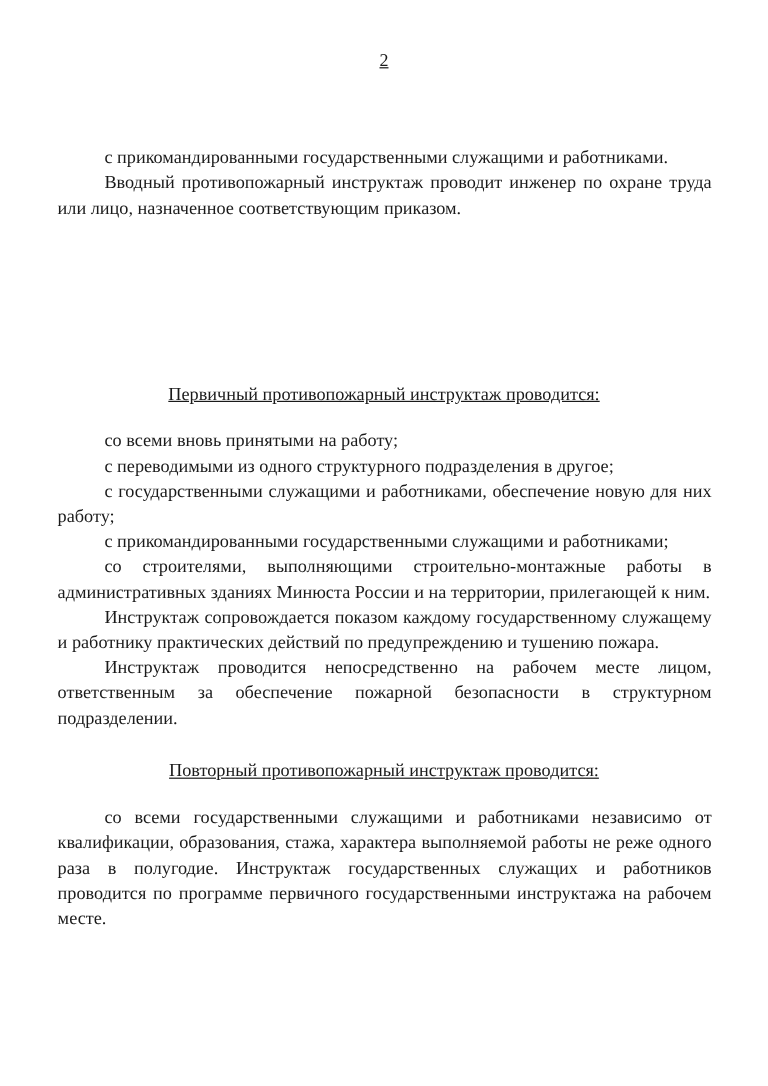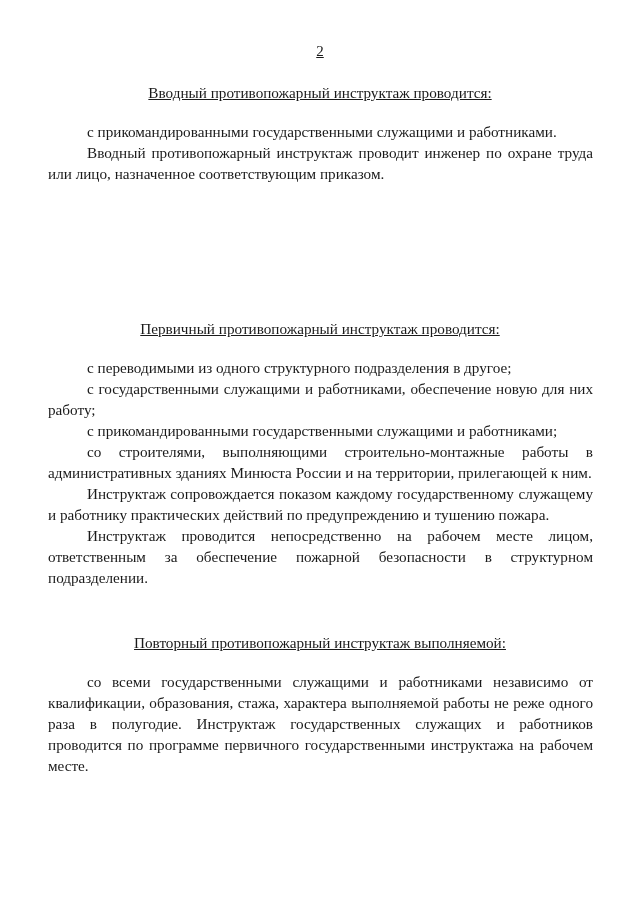--- a/index.html
+++ b/index.html
@@ -24,34 +24,34 @@
   }
   .p { margin: 0; text-indent: 39px; text-align: justify; text-align-last: left; }
 </style>
 </head>
 <body>
 
 <div class="page">
 
   <div class="pagenum">2</div>
 
-  <div class="heading" style="top:82px;">Вводный противопожарный инструктаж проводится:</div>
   <div class="block" style="top:121px;">
     <p class="p">с прикомандированными государственными служащими и работниками.</p>
     <p class="p">Вводный противопожарный инструктаж проводит инженер по охране труда или лицо, назначенное соответствующим приказом.</p>
   </div>
 
   <div class="heading" style="top:318px;">Первичный противопожарный инструктаж проводится:</div>
   <div class="block" style="top:357px;">
+    <p class="p">со всеми вновь принятыми на работу;</p>
     <p class="p">с переводимыми из одного структурного подразделения в другое;</p>
     <p class="p">с государственными служащими и работниками, обеспечение новую для них работу;</p>
     <p class="p">с прикомандированными государственными служащими и работниками;</p>
     <p class="p">со строителями, выполняющими строительно-монтажные работы в административных зданиях Минюста России и на территории, прилегающей к ним.</p>
     <p class="p">Инструктаж сопровождается показом каждому государственному служащему и работнику практических действий по предупреждению и тушению пожара.</p>
     <p class="p">Инструктаж проводится непосредственно на рабочем месте лицом, ответственным за обеспечение пожарной безопасности в структурном подразделении.</p>
   </div>
 
-  <div class="heading" style="top:632px;">Повторный противопожарный инструктаж выполняемой:</div>
+  <div class="heading" style="top:632px;">Повторный противопожарный инструктаж проводится:</div>
   <div class="block" style="top:671px;">
     <p class="p">со всеми государственными служащими и работниками независимо от квалификации, образования, стажа, характера выполняемой работы не реже одного раза в полугодие. Инструктаж государственных служащих и работников проводится по программе первичного государственными инструктажа на рабочем месте.</p>
   </div>
 
 </div>
 
 </body></html>

